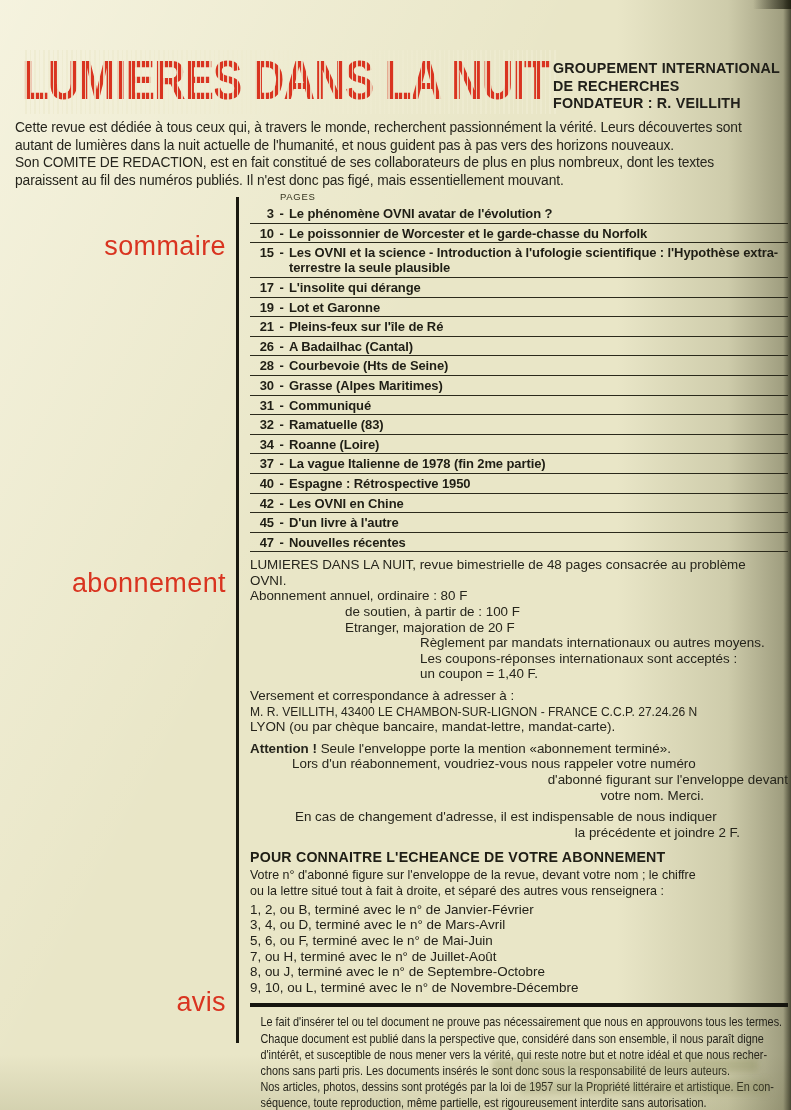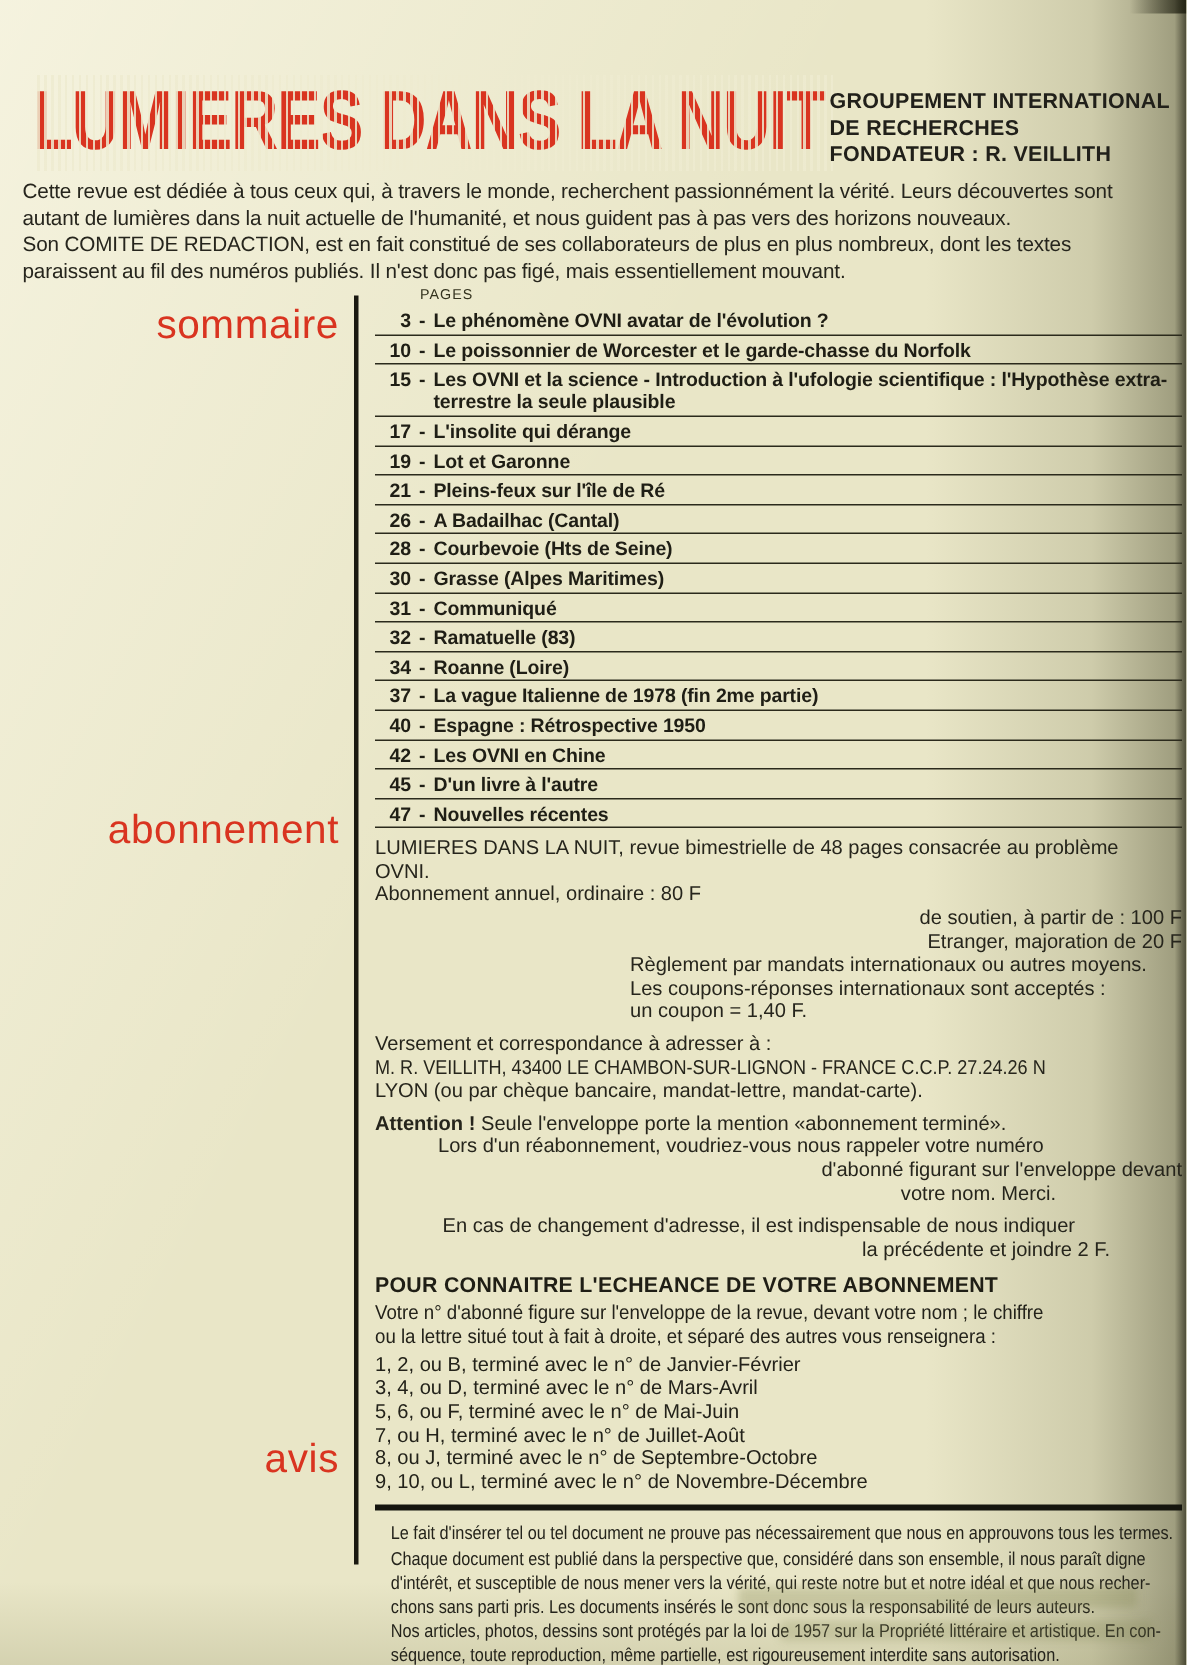--- a/index.html
+++ b/index.html
@@ -24,41 +24,41 @@
     pointer-events:none; }
   .org { position:absolute; left:553px; top:60px; font-size:14.3px; font-weight:700;
     line-height:17.6px; letter-spacing:0.2px; color:#21201a; white-space:nowrap; }
 
   .intro { position:absolute; left:15px; top:119px; font-size:13.8px; line-height:17.6px;
     color:#26251d; letter-spacing:-0.1px; }
   .intro div { white-space:nowrap; }
 
   
   .glabel { position:absolute; left:0; width:226px; text-align:right; color:#d93420;
-    font-size:27px; font-weight:400; letter-spacing:0.4px; }
+    font-size:27px; font-weight:400; letter-spacing:0.4px;margin-top:30px; }
   .glabel.sommaire { top:201px; }
   .glabel.abonnement { top:538px; }
   .glabel.avis { top:957px; }
 
   .vrule { position:absolute; left:236px; top:197px; width:3px; height:846px; background:#1a1910; }
 
   
   .content { position:absolute; left:250px; top:191px; width:538px; }
   .pages-hd { font-size:9.5px; letter-spacing:0.7px; color:#34331f; margin:0 0 2px 8px;padding-left:22px; }
 
   .trow { display:flex; align-items:flex-start; border-bottom:1.4px solid #2b2a1c;
     padding:2px 0 1.4px; font-weight:700; font-size:13px; line-height:15.2px;
     color:#1f1e15; letter-spacing:-0.1px; }
   .trow .pg { flex:none; width:24px; text-align:right; }
   .trow .dash { flex:none; width:15px; text-align:center; }
   .trow .ttl { flex:1; }
 
   .ab { margin-top:5px; font-size:13.4px; line-height:15.6px; color:#26251c; }
   .ab .line { min-height:15.6px; }
-  .ind1 { padding-left:95px;text-align:right; }
+  .ind1 { padding-left:95px; }
   .ind2 { padding-left:170px; }
   .gap { margin-top:6px; }
   .caps-fit { white-space:nowrap; transform:scaleX(0.9); transform-origin:left top; }
   .att-label { font-weight:700; }
   .hang1 { padding-left:42px; }
   .hang2 { padding-left:45px; }
   .ra { text-align:right; }
   .ra-in1 { text-align:right; padding-right:84px; }
   .ra-in2 { text-align:right; padding-right:48px; }
 

